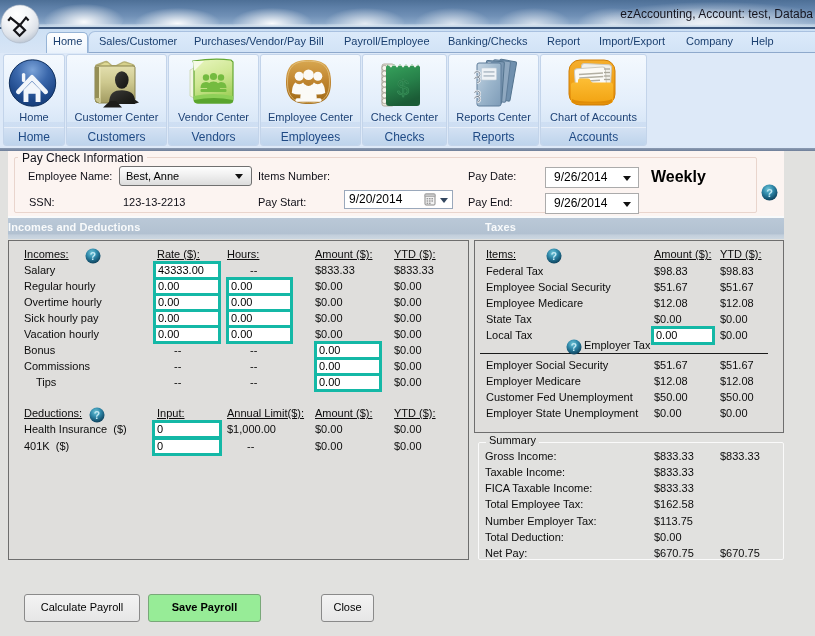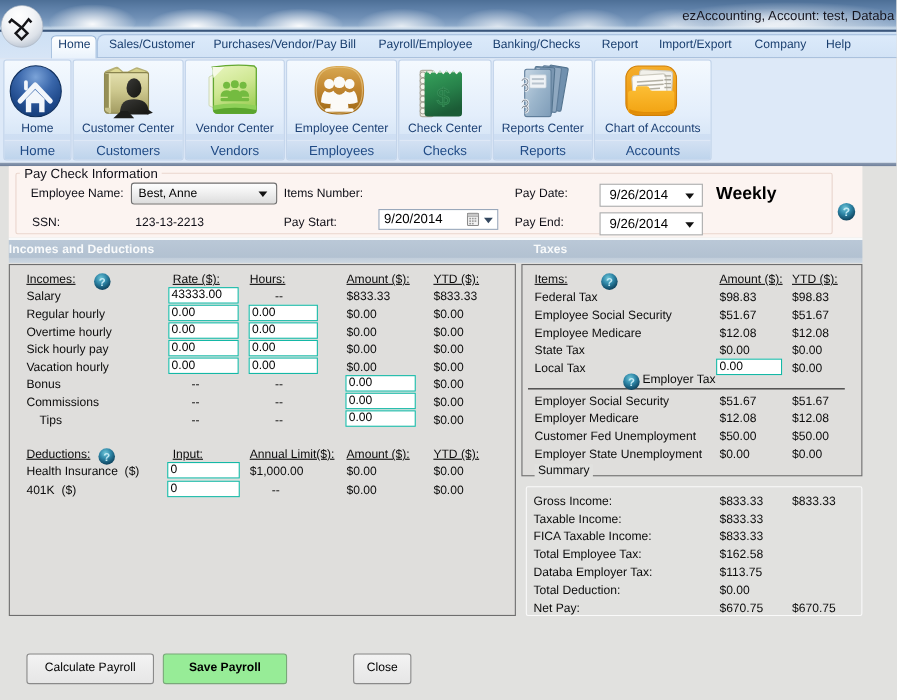--- a/index.html
+++ b/index.html
@@ -29,21 +29,21 @@
 .arrow{position:absolute;right:5px;top:50%;margin-top:-2px;width:0;height:0;border-left:4px solid transparent;border-right:4px solid transparent;border-top:5px solid #111}
 
 #secbar{left:8px;top:216px;width:776px;height:23px;background:linear-gradient(180deg,#f8fafb 0%,#f8fafb 8%,#bac8d7 10%,#b2c1d1 78%,#c2cedb 82%,#ccd7e1 100%)}
 #secbar span{position:absolute;top:5px;font-size:11px;font-weight:bold;color:#f8fafb;letter-spacing:.1px}
 
 #leftpanel{left:8px;top:240px;width:459px;height:318px;background:#dfdedc;border:1px solid #6e6e6e}
 #taxpanel{left:474px;top:240px;width:308px;height:191px;background:#dfdedc;border:1px solid #6e6e6e}
 #sumbox{left:478px;top:442px;width:304px;height:116px;border:1px solid #fafafa;border-radius:2px}
 .lbl{position:absolute;font-size:11px;color:#0c0c0c;white-space:nowrap}
 .hdr{position:absolute;font-size:11px;color:#0c0c0c;text-decoration:underline;white-space:nowrap}
-.inp{position:absolute;background:#fff;border:1px solid #14b8a6;font-size:11px;color:#000;padding:0 0 0 2px;height:13px;line-height:13px}
+.inp{position:absolute;background:#fff;border:3px solid #14b8a6;font-size:11px;color:#000;padding:0 0 0 2px;height:13px;line-height:13px}
 
 .btn{position:absolute;top:594px;height:26px;background:linear-gradient(180deg,#f3f3f3,#e6e6e6);border:1px solid #8a8a8a;border-radius:3px;font-size:11px;color:#000;text-align:center;line-height:24px}
 </style></head>
 <body>
 <div class="abs" id="titlebar">
 <div class="abs cloud" style="left:44px;width:80px;top:4px;height:30px"></div>
 <div class="abs cloud" style="left:135px;width:85px"></div>
 <div class="abs cloud" style="left:232px;width:80px"></div>
 <div class="abs cloud" style="left:325px;width:80px;opacity:.8"></div>
 <div class="abs cloud" style="left:415px;width:75px;opacity:.7"></div>
@@ -411,31 +411,31 @@
 <span class="lbl" style="left:486px;top:375px">Employer Medicare</span>
 <span class="lbl" style="left:654px;top:375px">$12.08</span>
 <span class="lbl" style="left:720px;top:375px">$12.08</span>
 <span class="lbl" style="left:486px;top:391px">Customer Fed Unemployment</span>
 <span class="lbl" style="left:654px;top:391px">$50.00</span>
 <span class="lbl" style="left:720px;top:391px">$50.00</span>
 <span class="lbl" style="left:486px;top:407px">Employer State Unemployment</span>
 <span class="lbl" style="left:654px;top:407px">$0.00</span>
 <span class="lbl" style="left:720px;top:407px">$0.00</span>
 
-<span class="lbl" style="left:486px;top:422px;background:#e1e1df;padding:0 3px">Summary</span>
+<span class="lbl" style="left:486px;top:434px;background:#e1e1df;padding:0 3px">Summary</span>
 <span class="lbl" style="left:485px;top:450px">Gross Income:</span>
 <span class="lbl" style="left:654px;top:450px">$833.33</span>
 <span class="lbl" style="left:720px;top:450px">$833.33</span>
 <span class="lbl" style="left:485px;top:466px">Taxable Income:</span>
 <span class="lbl" style="left:654px;top:466px">$833.33</span>
 <span class="lbl" style="left:485px;top:482px">FICA Taxable Income:</span>
 <span class="lbl" style="left:654px;top:482px">$833.33</span>
 <span class="lbl" style="left:485px;top:498px">Total Employee Tax:</span>
 <span class="lbl" style="left:654px;top:498px">$162.58</span>
-<span class="lbl" style="left:485px;top:515px">Databa Employer Tax:</span>
+<span class="lbl" style="left:485px;top:515px">Number Employer Tax:</span>
 <span class="lbl" style="left:654px;top:515px">$113.75</span>
 <span class="lbl" style="left:485px;top:531px">Total Deduction:</span>
 <span class="lbl" style="left:654px;top:531px">$0.00</span>
 <span class="lbl" style="left:485px;top:547px">Net Pay:</span>
 <span class="lbl" style="left:654px;top:547px">$670.75</span>
 <span class="lbl" style="left:720px;top:547px">$670.75</span>
 
 <svg class="abs" style="left:761px;top:184px" width="17" height="17" viewBox="0 0 17 17">
     <defs>
       <radialGradient id="ball1" cx="42%" cy="30%" r="75%">

